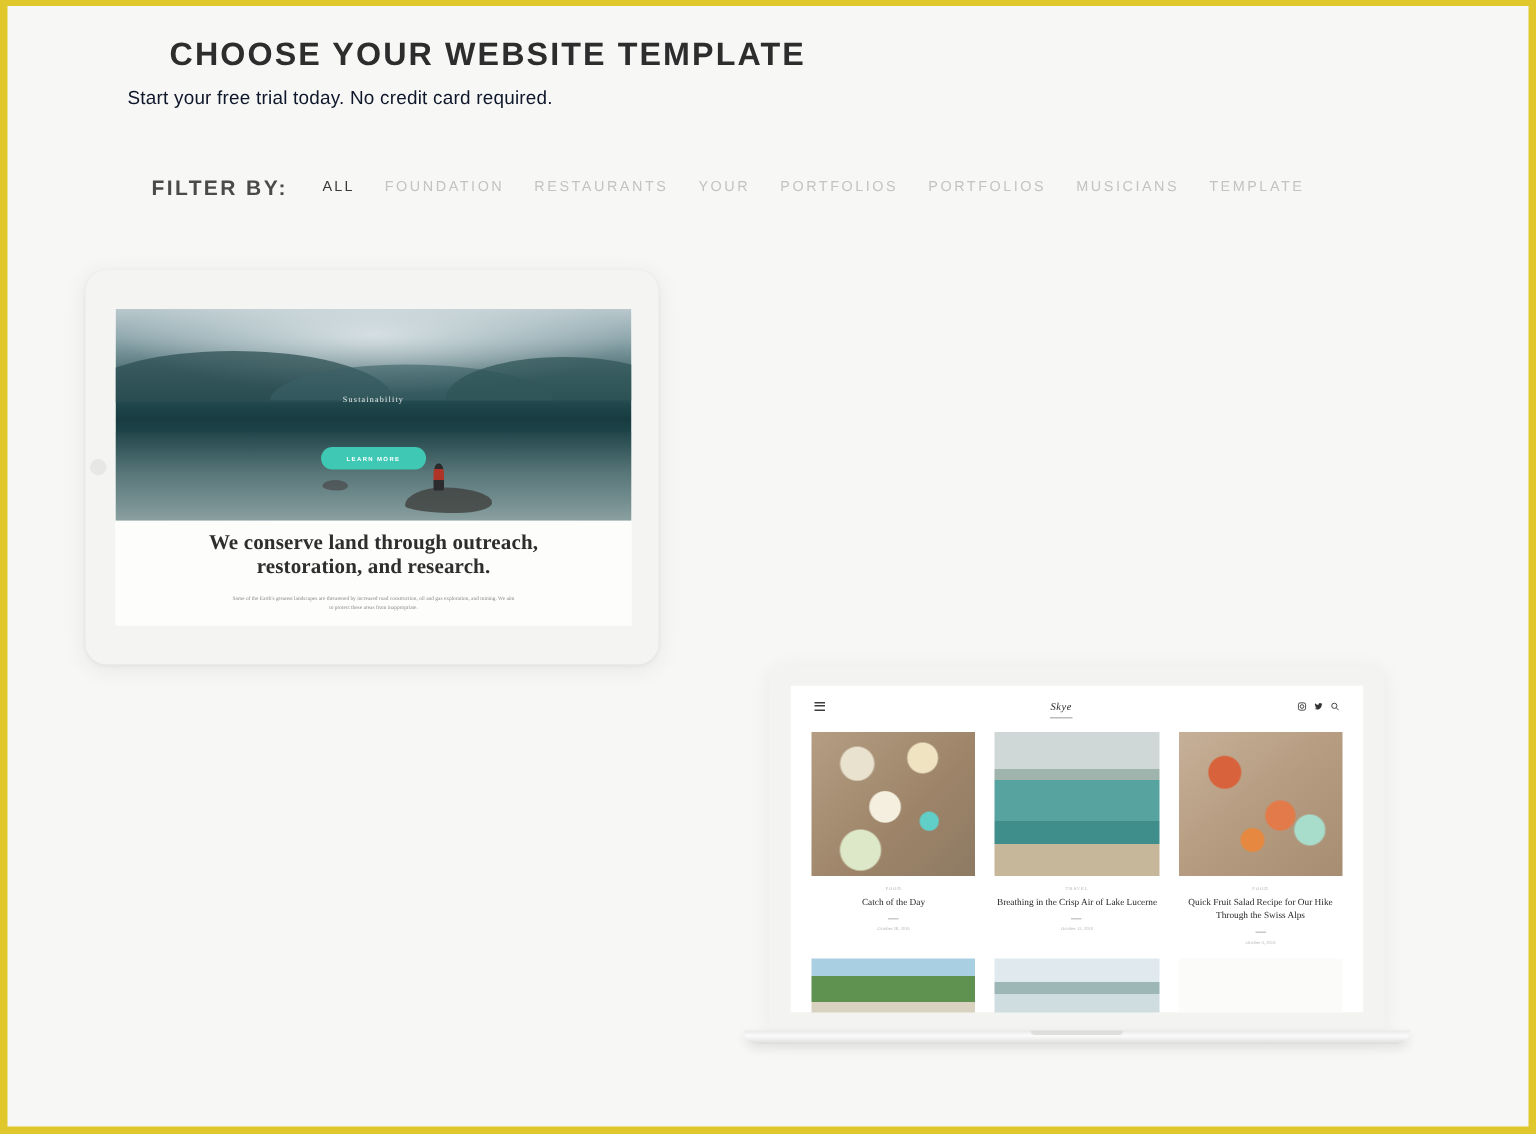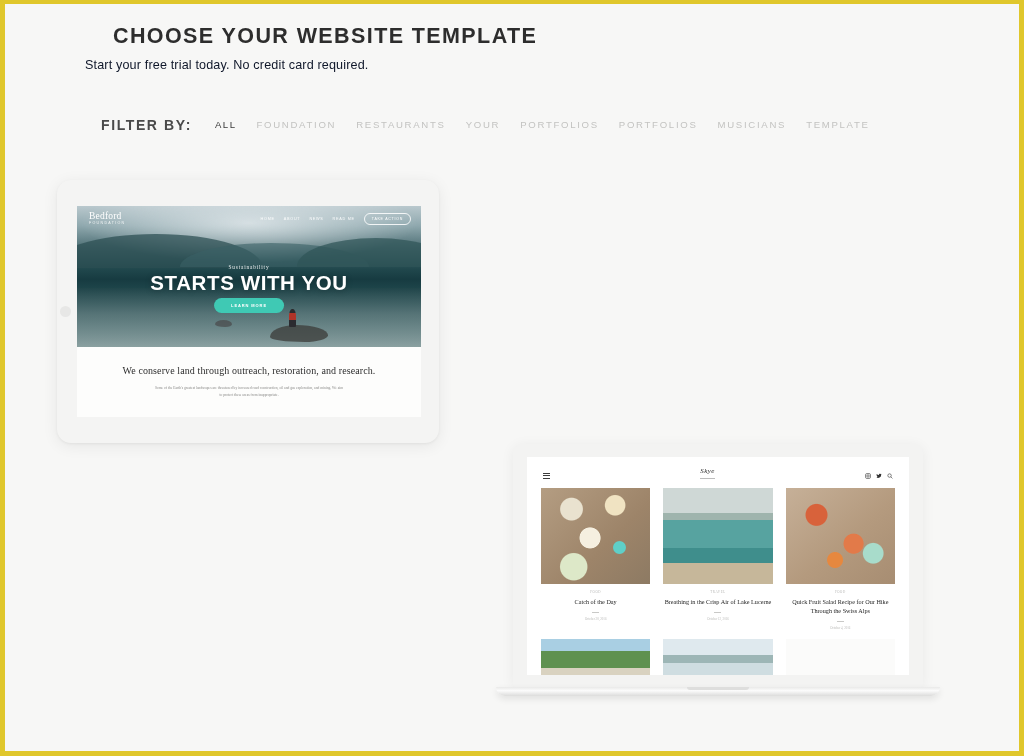--- a/index.html
+++ b/index.html
@@ -205,33 +205,33 @@
     color: #fff; font-size: 4px; font-weight: bold; letter-spacing: .9px;
     z-index: 3;
   }
   .bedford-body {
     height: 33%; background: #fdfdfc;
     display: flex; flex-direction: column; align-items: center;
     justify-content: center; padding: 0 12%;
   }
   .bedford-body h3 {
     font-family: "Liberation Serif", serif;
-    font-size: 10px; font-weight: normal; color: #2e2e2e;
+    font-size: 14px; font-weight: bold; color: #2e2e2e;
     text-align: center; letter-spacing: .1px;
   }
   .bedford-body p {
     font-family: "Liberation Serif", serif;
     font-size: 3.6px; color: #8a8a88; text-align: center;
     margin-top: 9px; line-height: 1.85; max-width: 72%;
   }
 
   
   .skye { background: #fff; height: 100%; padding: 0 14px; }
   .skye-head {
-    display: flex; align-items: flex-end; justify-content: space-between;
+    display: flex; align-items: flex-start; justify-content: space-between;
     padding: 11px 2px 9px 2px;
     font-style: italic;
   }
   .hamburger { display: flex; flex-direction: column; gap: 1.4px; }
   .hamburger i { display: block; width: 7px; height: 1px; background: #3c3c3c; }
   .skye-logo { text-align: center; line-height: 1.1; }
   .skye-logo .sl-name {
     font-family: "Liberation Serif", serif; font-size: 7px;
     color: #2c2c2c; letter-spacing: .4px;
   }
@@ -310,36 +310,22 @@
 
       <div class="bedford-hero">
         <div class="mtn m1"></div>
         <div class="mtn m2"></div>
         <div class="mtn m3"></div>
         <div class="water"></div>
         <div class="rock"></div>
         <div class="rock2"></div>
         <div class="person"></div>
 
-        <div class="bedford-nav">
-          <div class="bedford-logo">
-            <div class="bl-main">Bedford</div>
-            <div class="bl-sub">FOUNDATION</div>
-          </div>
-          <div class="bedford-links">
-            <span>HOME</span>
-            <span>ABOUT</span>
-            <span>NEWS</span>
-            <span>READ ME</span>
-            <div class="bedford-cta">TAKE ACTION</div>
-          </div>
-        </div>
 
         <div class="bedford-kicker">Sustainability</div>
-        <div class="bedford-headline">STARTS WITH YOU</div>
         <div class="bedford-btn">LEARN MORE</div>
       </div>
 
       <div class="bedford-body">
         <h3>We conserve land through outreach, restoration, and research.</h3>
         <p>Some of the Earth's greatest landscapes are threatened by increased road construction, oil and gas exploration, and mining. We aim to protect these areas from inappropriate.</p>
       </div>
 
     </div>
   </div>

